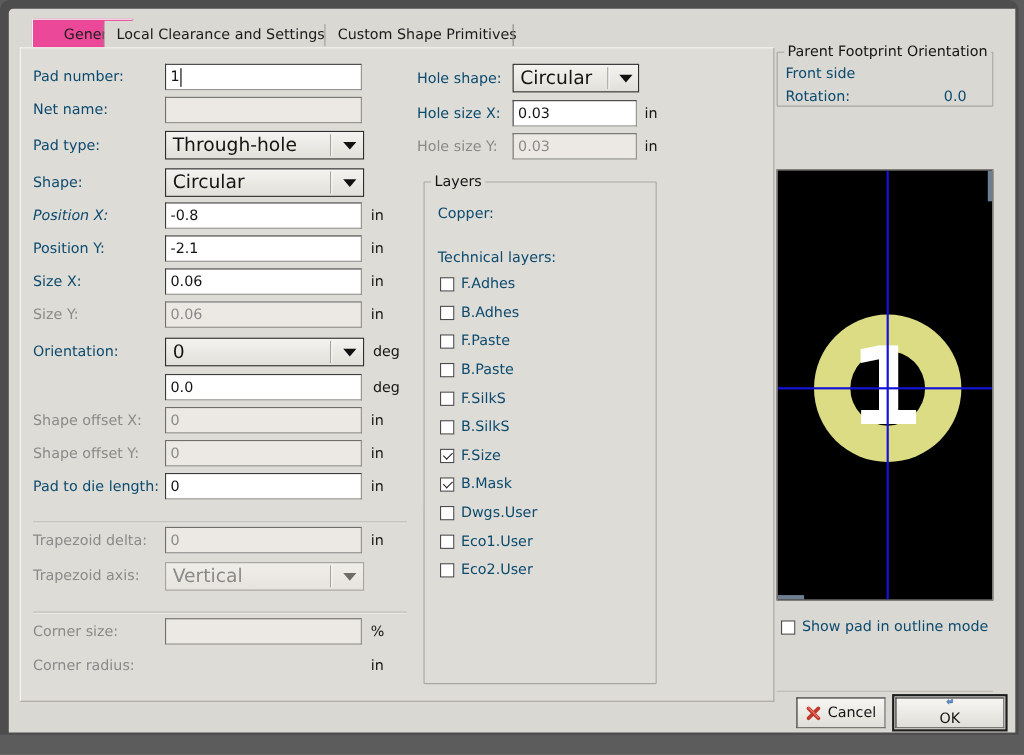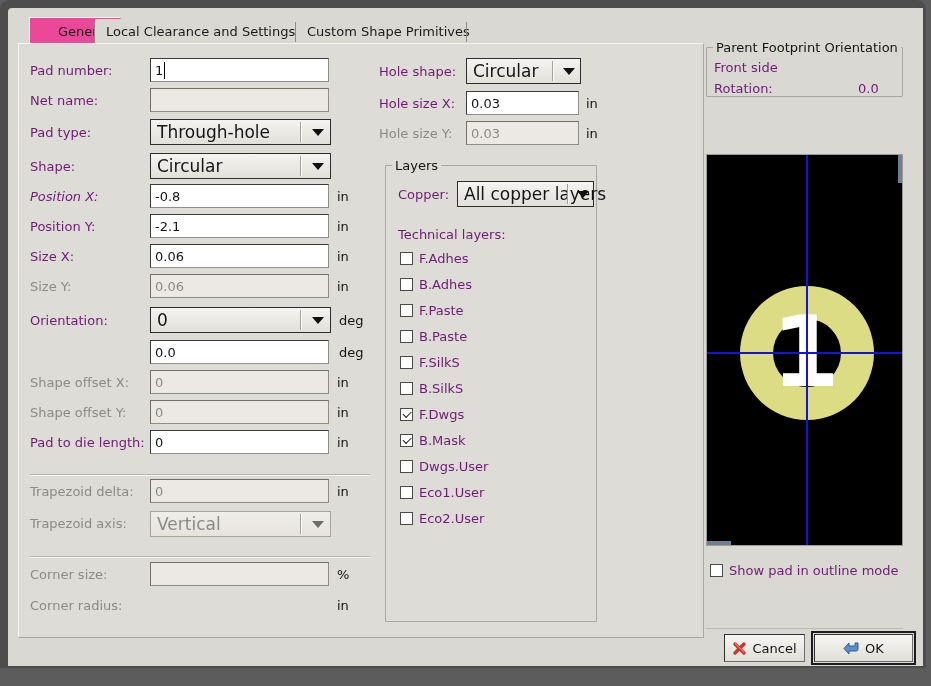--- a/index.html
+++ b/index.html
@@ -72,21 +72,21 @@
     border-top: 1px solid #f6f5f2;
     border-left: 1px solid #f6f5f2;
     border-right: 1px solid #a8a6a1;
     border-bottom: 1px solid #a8a6a1;
     box-sizing: border-box;
   }
   
   .lbl {
     position: absolute;
     font-size: 13px;
-    color: #701a75;
+    color: #0c4a6e;
     line-height: 18px;
     white-space: nowrap;
   }
   .lbl.dim { color: #8a8a88; }
   .unit {
     position: absolute;
     font-size: 13px;
     color: #141414;
     line-height: 18px;
   }
@@ -267,20 +267,21 @@
     align-items: center;
     justify-content: center;
     gap: 5px;
     font-size: 13px;
     color: #141414;
     cursor: default;
   }
   .btn.default {
     outline: 2px solid #1d1d1d;
     outline-offset: 1px;
+    flex-direction: column;
   }
   .btn .blabel { position: relative; }
 
   .btn-bar-sep {
     position: absolute;
     left: 10px; right: 10px;
     height: 1px;
     background: #bdbbb6;
   }
 </style>
@@ -404,25 +405,20 @@
 
     <div class="lbl dim" style="left:371px; top:117px;">Hole size Y:</div>
     <input class="txt disabled" style="left: 458px; top: 113px; width: 113px;" disabled="" value="0.03">
     <div class="unit" style="left:578px; top:117px;">in</div>
 
     <div class="group" style="left:377px; top:157px; width:212px; height:457px;">
       <span class="group-title">Layers</span>
     </div>
 
     <div class="lbl" style="left:390px; top:178px;">Copper:</div>
-    <div class="combo" style="left:449px; top:173px; width:137px;">
-      <span class="cval">All copper layers</span>
-      <span class="cdiv" style="right:24px;"></span>
-      <span class="arrow" style="right:4px;"></span>
-    </div>
 
     <div class="lbl" style="left:390px; top:218px;">Technical layers:</div>
 
     <div class="cb" style="left:392px; top:244px;"></div>
     <div class="lbl" style="left:411px; top:242px;">F.Adhes</div>
 
     <div class="cb" style="left:392px; top:270px;"></div>
     <div class="lbl" style="left:411px; top:268px;">B.Adhes</div>
 
     <div class="cb" style="left:392px; top:296px;"></div>
@@ -431,21 +427,21 @@
     <div class="cb" style="left:392px; top:322px;"></div>
     <div class="lbl" style="left:411px; top:320px;">B.Paste</div>
 
     <div class="cb" style="left:392px; top:348px;"></div>
     <div class="lbl" style="left:411px; top:346px;">F.SilkS</div>
 
     <div class="cb" style="left:392px; top:374px;"></div>
     <div class="lbl" style="left:411px; top:372px;">B.SilkS</div>
 
     <div class="cb checked" style="left:392px; top:400px;"></div>
-    <div class="lbl" style="left:411px; top:398px;">F.Dwgs</div>
+    <div class="lbl" style="left:411px; top:398px;">F.Size</div>
 
     <div class="cb checked" style="left:392px; top:426px;"></div>
     <div class="lbl" style="left:411px; top:424px;">B.Mask</div>
 
     <div class="cb" style="left:392px; top:452px;"></div>
     <div class="lbl" style="left:411px; top:450px;">Dwgs.User</div>
 
     <div class="cb" style="left:392px; top:478px;"></div>
     <div class="lbl" style="left:411px; top:476px;">Eco1.User</div>
 

